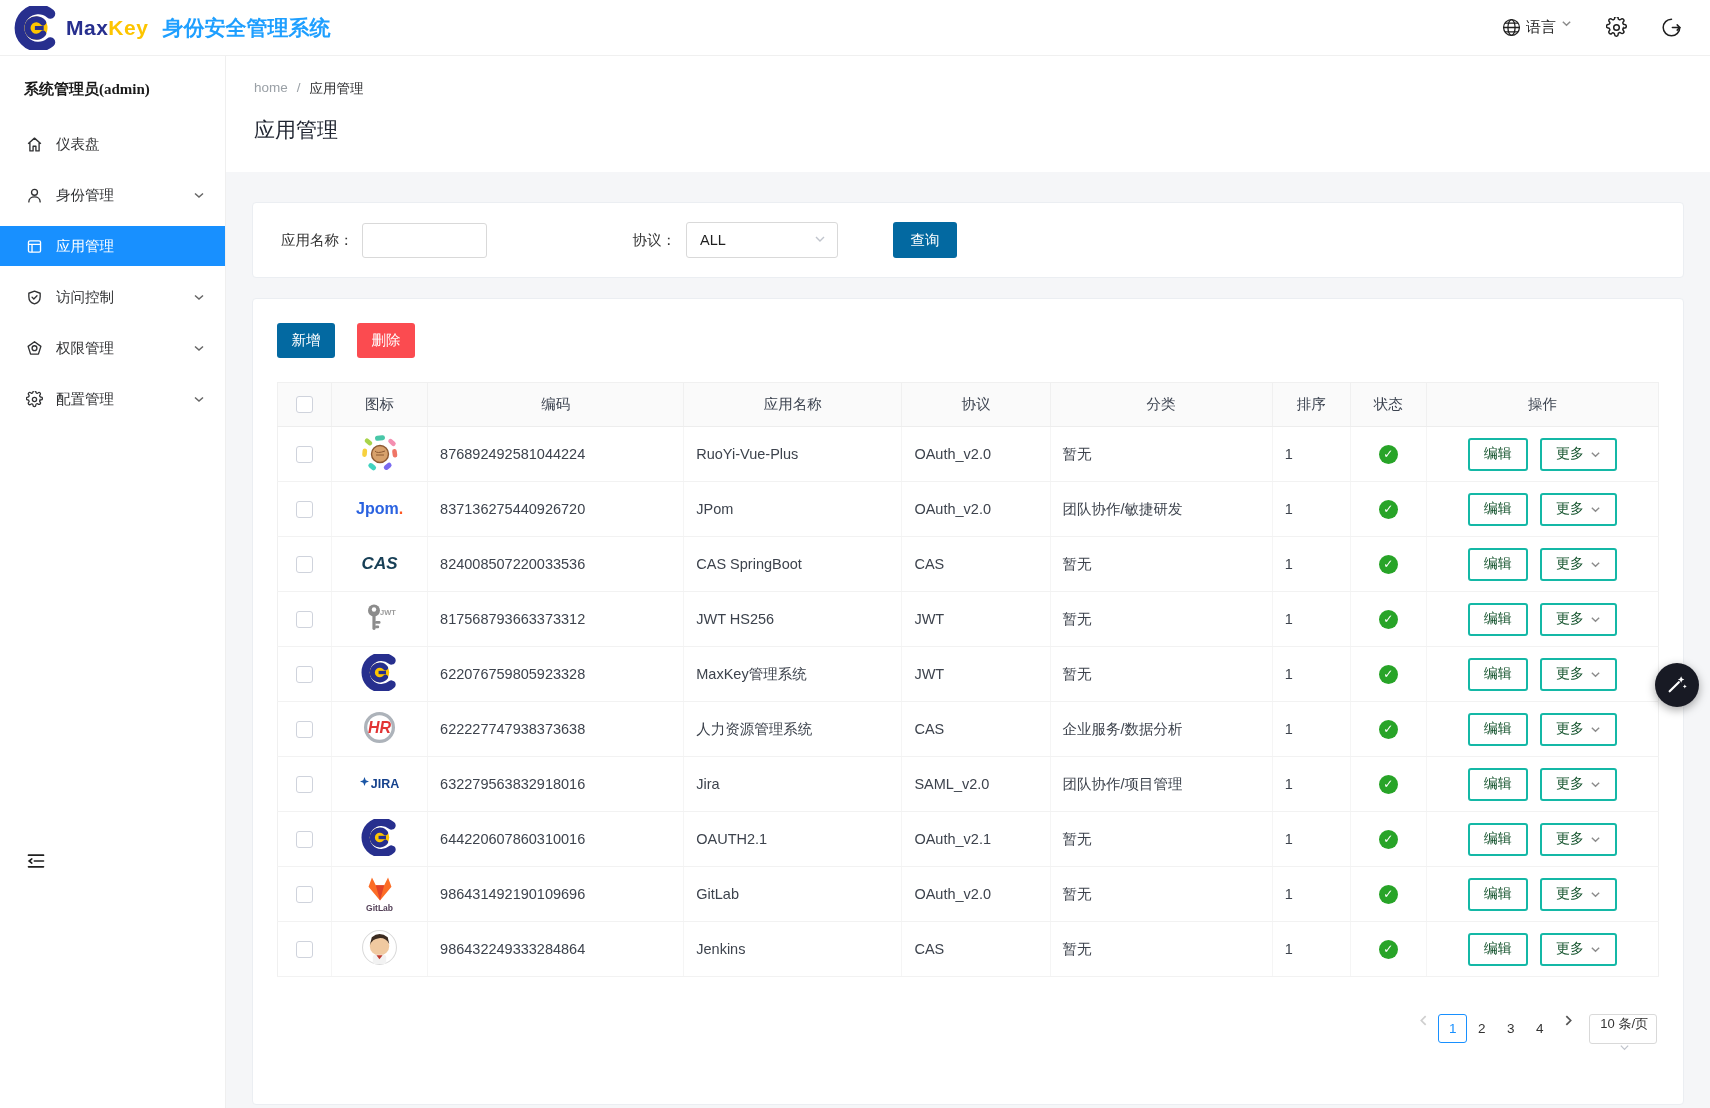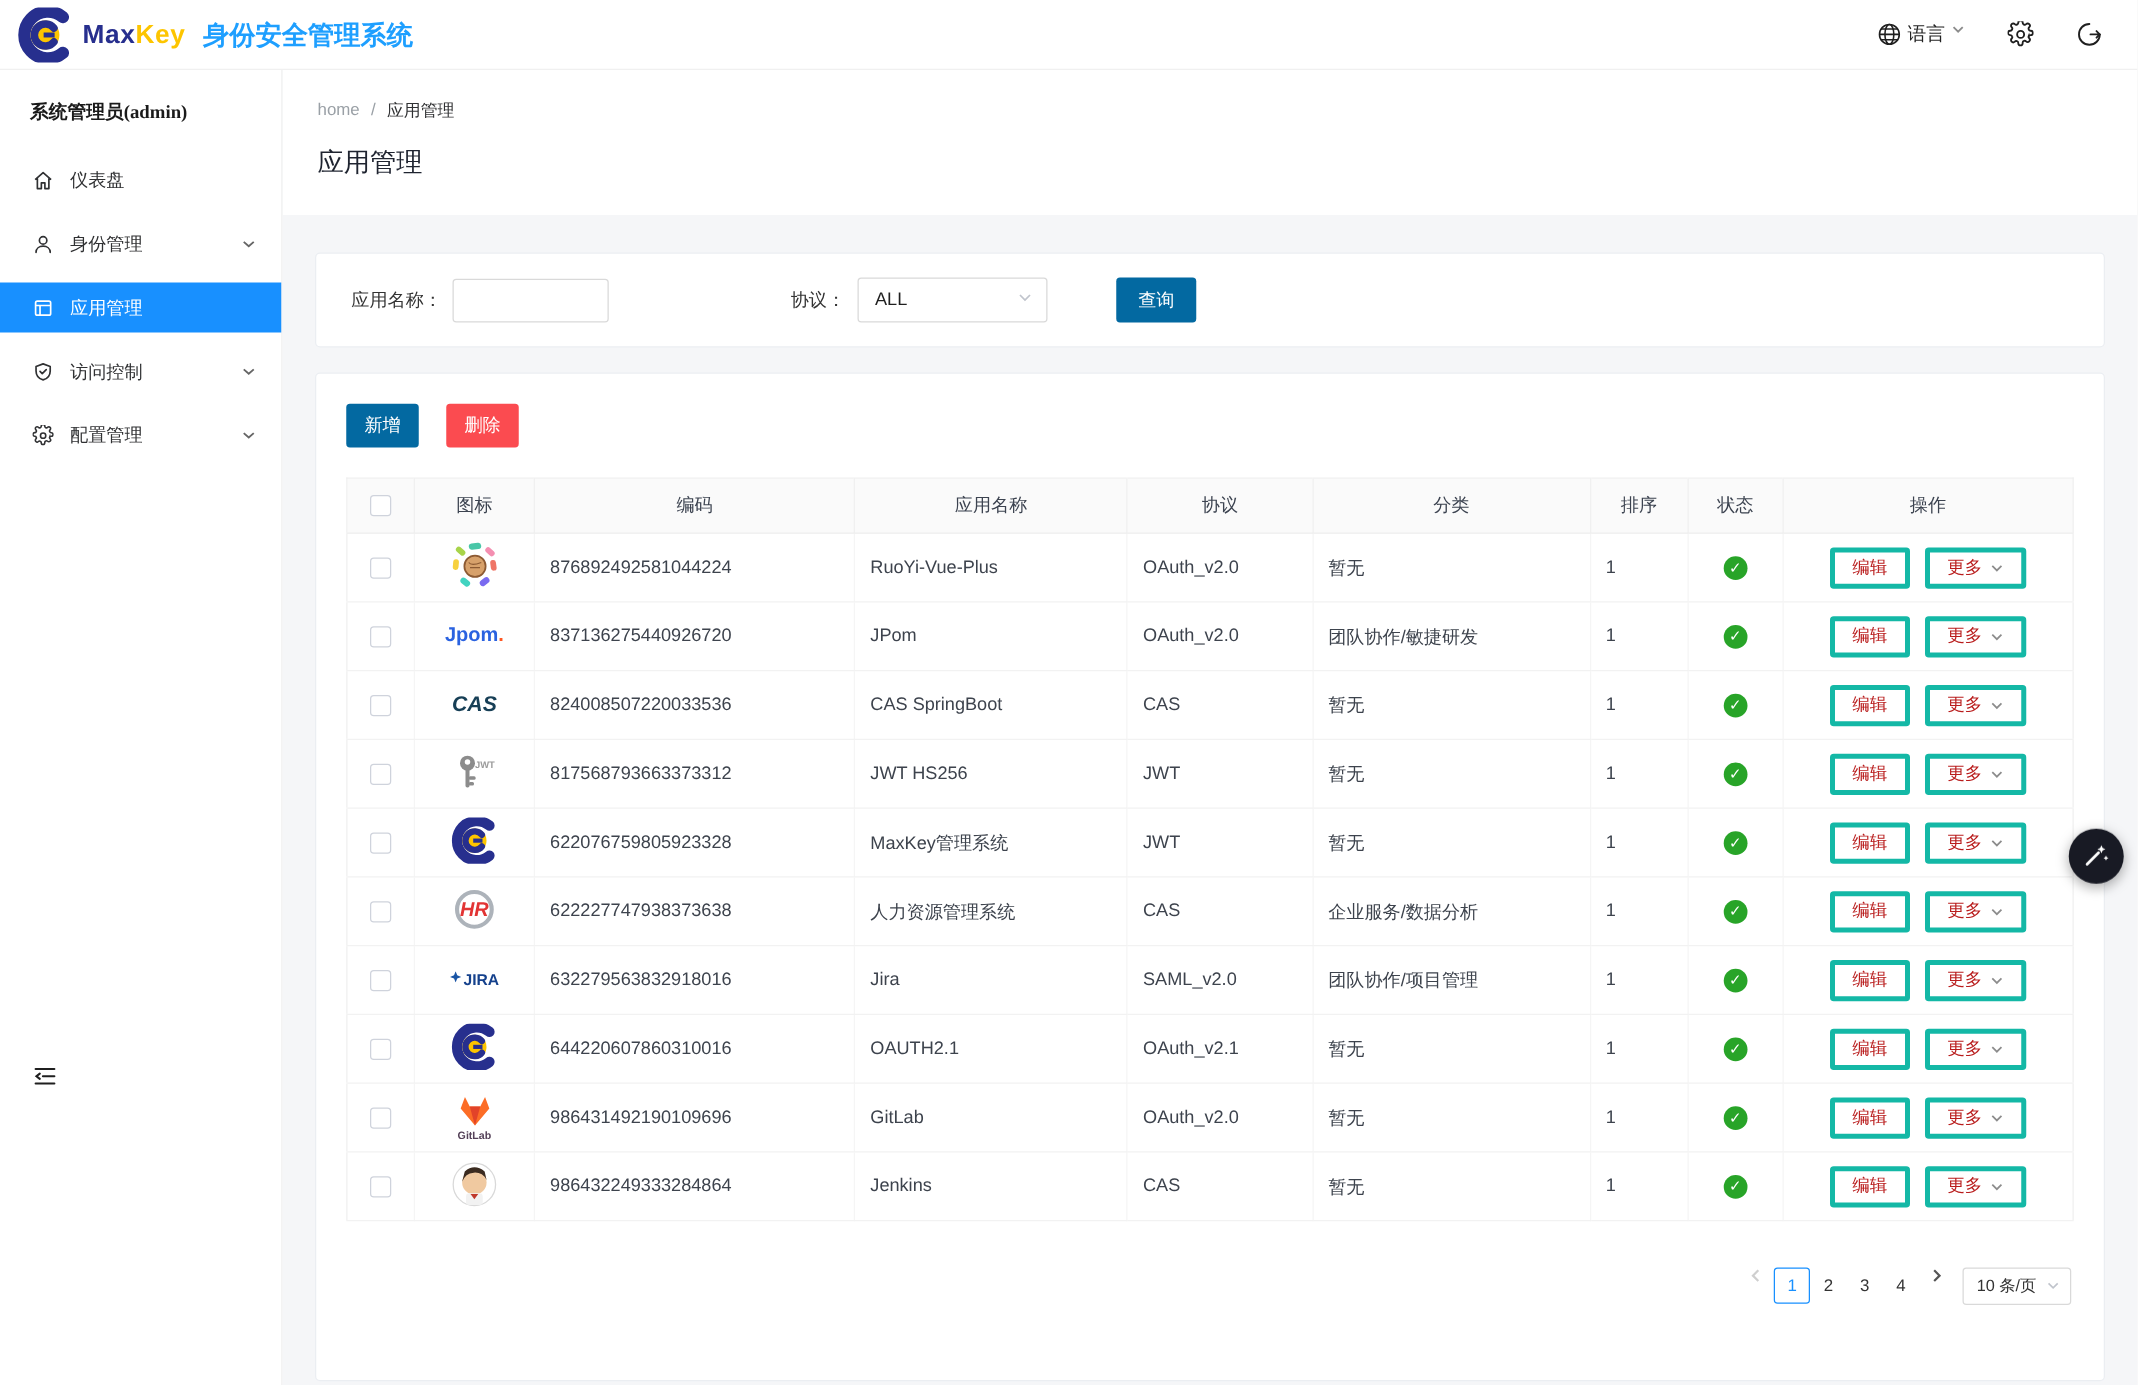--- a/index.html
+++ b/index.html
@@ -71,22 +71,22 @@
   .grid td { height:55px; font-size:14.5px; color:#3d434d; border-bottom:1px solid #f2f2f2;
     border-right:1px solid #f5f5f5; text-align:left; padding:0 12px; background:#fff; }
   .grid th:last-child, .grid td:last-child { border-right:none; }
   .col-center { text-align:center !important; }
   .checkbox { display:inline-block; width:17px; height:17px; border:1px solid #cfd3dc;
     border-radius:3px; background:#fff; cursor:pointer; vertical-align:middle; }
   .app-logo { display:inline-flex; align-items:center; justify-content:center; min-height:38px; }
   .status-ok { display:inline-block; width:19px; height:19px; border-radius:50%;
     background:#28a428; color:#fff; font-size:12px; line-height:19px; text-align:center; }
   .cell-actions { white-space:nowrap; text-align:center !important; }
-  .btn-plain { height:33px; background:#fff; border:4px solid #14b8a6; border-radius:3px;
-    font-size:14px; color:#b91c1c; cursor:pointer; padding:0 14px; }
+  .btn-plain { height:33px; background:#fff; border:2px solid #14b8a6; border-radius:3px;
+    font-size:14px; color:#14532d; cursor:pointer; padding:0 14px; }
   .btn-more { margin-left:8px; display:inline-flex; align-items:center; gap:6px; }
   .btn-more .chev { color:#8c8c8c; display:inline-flex; }
 
   
   .logo-jpom { font-size:16px; font-weight:bold; color:#2a62e0; letter-spacing:0; }
   .logo-jpom i { font-style:normal; color:#ff5722; }
   .logo-cas { font-size:17px; font-weight:bold; font-style:italic; color:#173f56; }
   .logo-jira { font-size:12.5px; font-weight:bold; color:#15418c; display:inline-flex; align-items:flex-start; gap:2px; }
   .logo-gitlab { display:inline-flex; flex-direction:column; align-items:center; }
   .logo-gitlab b { font-size:8.5px; color:#544158; margin-top:1px; }
@@ -95,21 +95,21 @@
   .pagination { display:flex; justify-content:flex-end; align-items:flex-start; gap:8px; margin-top:37px;
     padding-right:2px; }
   .page-arrow { border:none; background:none; cursor:pointer; display:inline-flex; align-items:center; }
   .page-arrow.prev { color:#cfcfcf; }
   .page-arrow.next { color:#555; }
   .page-num { min-width:29px; height:29px; border:none; background:none; font-size:13.5px; color:#333;
     cursor:pointer; border-radius:3px; }
   .page-num.active { border:1px solid #1890ff; color:#1890ff; background:#fff; }
   .page-size { height:30px; border:1px solid #d9d9d9; border-radius:3px; background:#fff;
     display:inline-flex; align-items:center; gap:8px; padding:0 8px 0 10px; font-size:13px; color:#333;
-    cursor:pointer; margin-left:6px; }
+    cursor:pointer; margin-left:6px;flex-direction:column; }
   .page-size .sel-chev { color:#c0c4cc; }
 
   
   .float-tool { position:fixed; top:663px; right:11px; width:44px; height:44px; border-radius:50%;
     background:#181a24; display:flex; align-items:center; justify-content:center;
     box-shadow:0 3px 10px rgba(0,0,0,.35); cursor:pointer; border:none; }
 </style>
 </head>
 <body>
 
@@ -204,20 +204,34 @@
     </span>
   </div>
         <div class="nav-item">
     <span class="nav-icon">
             <svg viewBox="0 0 24 24" fill="none" stroke="currentColor" stroke-width="1.9" stroke-linejoin="round">
               <path d="M12 3 L20 6 V11 C20 16.5 16.5 19.8 12 21 C7.5 19.8 4 16.5 4 11 V6 Z"></path>
               <path d="M8.5 11.5 L11 14 L15.5 9.5" stroke-linecap="round"></path>
             </svg>
           </span>
     <span class="nav-label">访问控制</span>
+    <span class="nav-chevron">
+      <svg width="12" height="12" viewBox="0 0 12 12" fill="none" stroke="currentColor" stroke-width="1.5">
+              <path d="M2 4.5 L6 8 L10 4.5"></path>
+            </svg>
+    </span>
+  </div>
+        <div class="nav-item">
+    <span class="nav-icon">
+            <svg viewBox="0 0 24 24" fill="none" stroke="currentColor" stroke-width="1.9" stroke-linejoin="round">
+              <path d="M12 2.5 L21 9 L17.5 20 H6.5 L3 9 Z"></path>
+              <circle cx="12" cy="11.5" r="3.4"></circle>
+            </svg>
+          </span>
+    <span class="nav-label">权限管理</span>
     <span class="nav-chevron">
       <svg width="12" height="12" viewBox="0 0 12 12" fill="none" stroke="currentColor" stroke-width="1.5">
               <path d="M2 4.5 L6 8 L10 4.5"></path>
             </svg>
     </span>
   </div>
         <div class="nav-item">
     <span class="nav-icon">
             <svg viewBox="0 0 24 24" fill="none" stroke="currentColor" stroke-width="1.8">
               <circle cx="12" cy="12" r="3"></circle>

